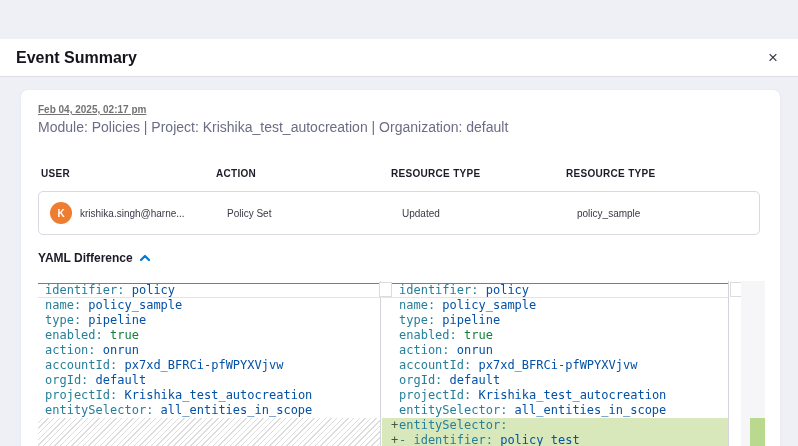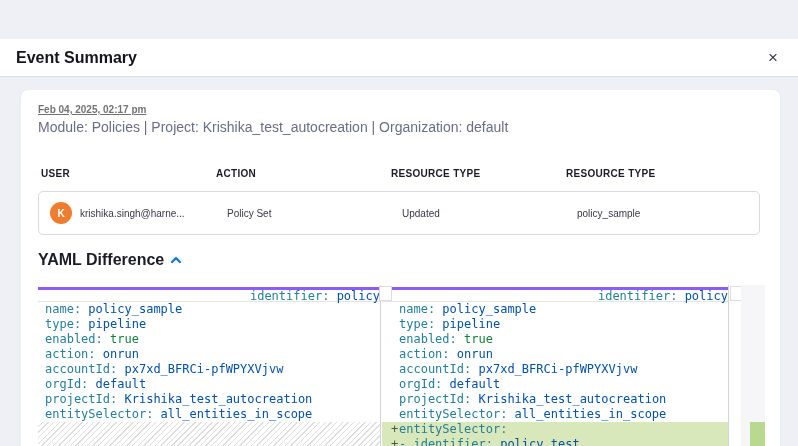--- a/index.html
+++ b/index.html
@@ -28,33 +28,33 @@
   .th { font-size:10px; font-weight:700; letter-spacing:0.3px; color:#1c1c28; }
   .trow { margin:12px 20px 0 17px; height:44px; border:1px solid #d8d9e3; border-radius:5px;
           padding-left:11px; display:grid; grid-template-columns:177px 175px 175px auto; align-items:center; }
   .usercell { display:flex; align-items:center; gap:8px; min-width:0; }
   .avatar { width:22px; height:22px; border-radius:50%; background:#ee7d2f; color:#fff;
             font-size:10px; font-weight:700; display:flex; align-items:center; justify-content:center; flex:0 0 22px; }
   .cell { font-size:10px; color:#383946; white-space:nowrap; overflow:hidden; }
 
   
   .yd-row { margin:16px 0 0 17px; display:flex; align-items:center; gap:6px; cursor:pointer; }
-  .yd-label { font-size:16px; font-weight:700; color:#1c1c28; }
+  .yd-label { font-size:12px; font-weight:700; color:#1c1c28; }
   .yd-chev { display:flex; align-items:center; }
 
   
   .diff { position:relative; margin:16px 0 0 17px; width:727px; height:206px; background:#fff;
           font-family:"DejaVu Sans Mono", monospace; font-size:12px; }
   .pane { position:absolute; top:0; bottom:0; padding-top:2px; }
   .pane-left  { left:0;  width:343px; border-right:1px solid #d4d4da; }
   .pane-right { left:344px; width:347px; border-right:1px solid #d4d4da; }
   .cl { height:15px; line-height:15px; white-space:pre; position:relative; }
   .pane-left  .cl { padding-left:7px; }
   .pane-right .cl { padding-left:17px; }
-  .cur { border-top:3px solid #8b5cf6; border-bottom:1px solid #e4e4e8; line-height:13px;text-align:right; }
+  .cur { border-top:1px solid #8b5cf6; border-bottom:1px solid #e4e4e8; line-height:13px; }
   .ck { color:#267f99; white-space:pre; }
   .cv { color:#0451a5; white-space:pre; }
   .cv.bool { color:#15803d; }
   .marker { position:absolute; left:9px; top:0; color:#49553f; }
   .added { background:#d9e8ba; }
   .hatch { height:45px; width:100%;
            background:repeating-linear-gradient(135deg,#ffffff 0px,#ffffff 3px,#dddddd 3px,#dddddd 4px); }
   .cbox { position:absolute; top:1px; width:13px; height:15px; background:#fff; border:1px solid #dcdce0; }
   .cbox-l { left:341px; }
   .cbox-r { left:692px; }

